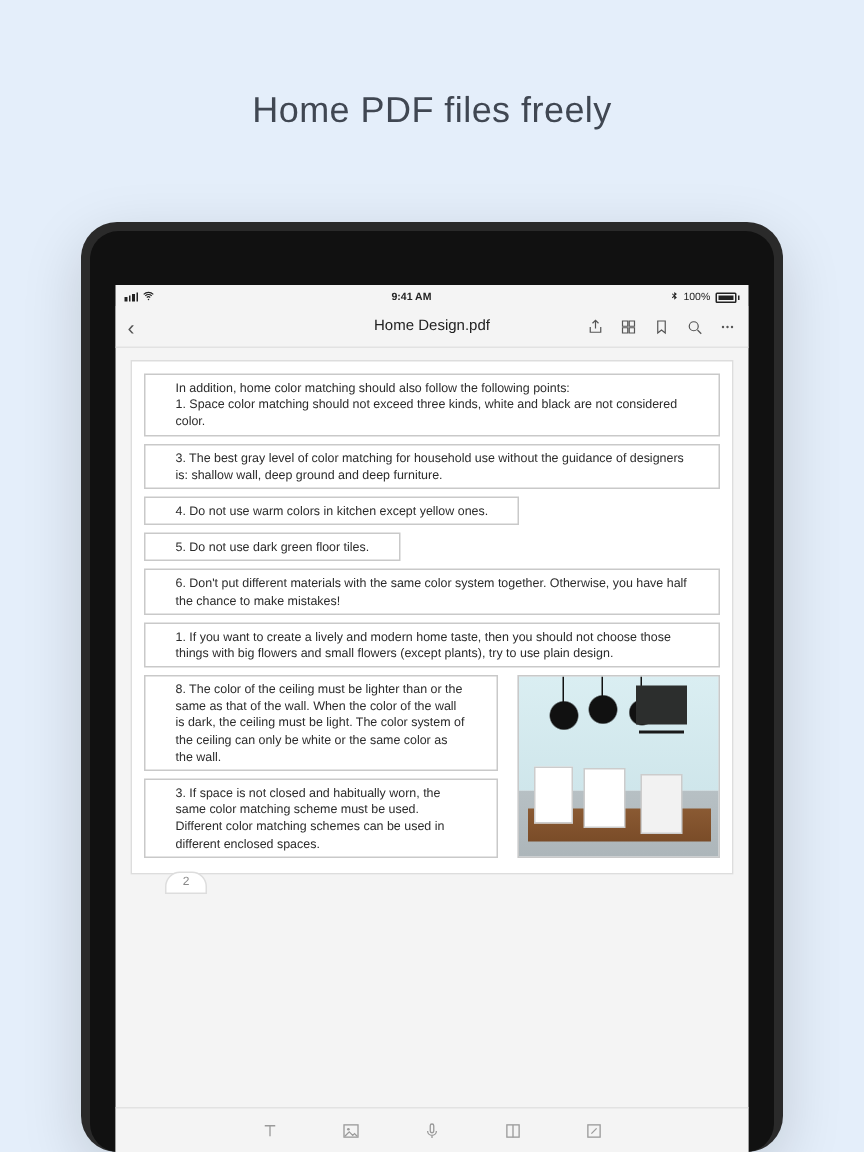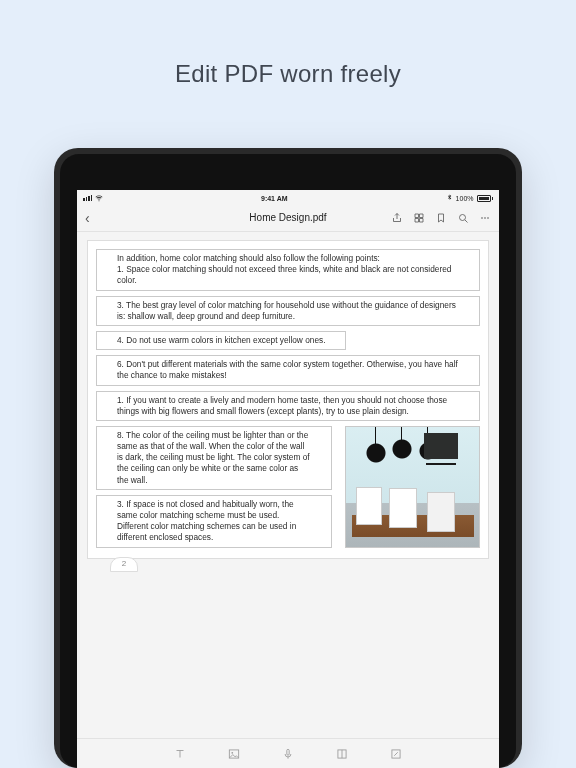--- a/index.html
+++ b/index.html
@@ -168,21 +168,21 @@
   .sig-bars i:nth-child(4){height:6px}
 
   .battery { display:inline-flex; align-items:center; gap:1px;}
   .battery .body{ width:14px; height:7px; border:1px solid #222; border-radius:1px; position:relative;}
   .battery .body::after{content:""; position:absolute; inset:1px; background:#222;}
   .battery .cap{ width:1.5px; height:3px; background:#222;}
 </style>
 </head>
 <body>
 
-<div class="promo-title">Edit PDF worn freely</div>
+<div class="promo-title">Home PDF files freely</div>
 
 <div class="ipad">
   <div class="ipad-inner">
     <div class="screen">
 
       <div class="status-bar">
         <div class="status-left">
           <span class="sig-bars">
               <i></i>
               <i></i>
@@ -243,20 +243,21 @@
               </svg>
           </span>
         </div>
       </div>
 
       <div class="page">
         <div class="para" style="white-space:pre-line">In addition, home color matching should also follow the following points:
 1. Space color matching should not exceed three kinds, white and black are not considered color.</div>
         <div class="para">3. The best gray level of color matching for household use without the guidance of designers is: shallow wall, deep ground and deep furniture.</div>
         <div class="para" style="display:inline-block">4. Do not use warm colors in kitchen except yellow ones.</div><br>
+        <div class="para" style="display:inline-block">5. Do not use dark green floor tiles.</div>
         <div class="para">6. Don't put different materials with the same color system together. Otherwise, you have half the chance to make mistakes!</div>
         <div class="para">1. If you want to create a lively and modern home taste, then you should not choose those things with big flowers and small flowers (except plants), try to use plain design.</div>
         <div class="row-split">
           <div class="col-text">
             <div class="para">8. The color of the ceiling must be lighter than or the same as that of the wall. When the color of the wall is dark, the ceiling must be light. The color system of the ceiling can only be white or the same color as the wall.</div>
             <div class="para" style="margin-bottom:0">3. If space is not closed and habitually worn, the same color matching scheme must be used. Different color matching schemes can be used in different enclosed spaces.</div>
           </div>
           <div class="col-img"></div>
         </div>
         <div class="page-num">2</div>

